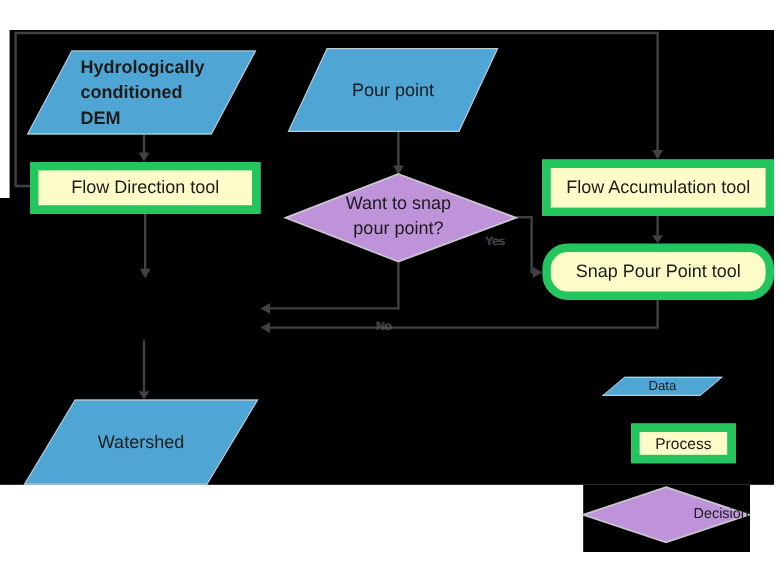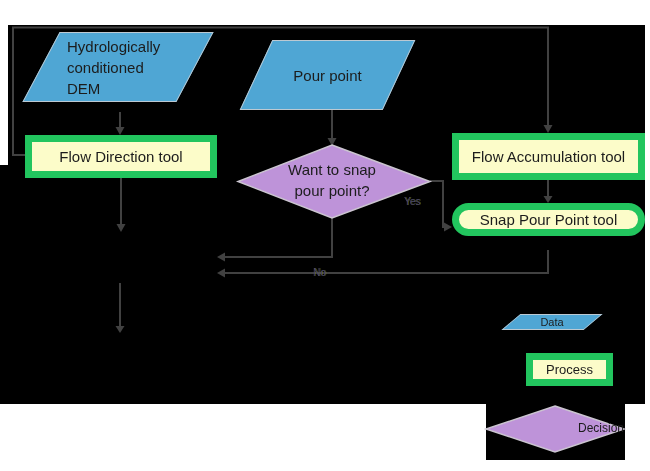--- a/index.html
+++ b/index.html
@@ -14,33 +14,33 @@
   .bg-c{left:486px;top:404px;width:139px;height:56px;background:#000000;}
   
   svg.overlay{left:0;top:0;width:650px;height:471px;z-index:2;}
   .pwrap{z-index:3;}
   .pwrap .shape{position:absolute;top:0;height:100%;background:#4fa6d4;border:1px solid #bcc9d2;box-sizing:border-box;}
   .pwrap .lbl{position:absolute;inset:0;z-index:1;display:flex;align-items:center;justify-content:center;text-align:center;}
   .procbox{background:#fcfcc9;border:7px solid #22c55e;box-sizing:border-box;z-index:3;
     display:flex;align-items:center;justify-content:center;text-align:center;}
   .t15{font-size:15px;line-height:21px;}
   
-  .dem{left:23px;top:32px;width:190px;height:70px;}
+  .dem{left:23px;top:42px;width:190px;height:70px;font-weight:bold;}
   .dem .shape{left:18px;width:154px;transform:skewX(-28deg);}
   .dem .lbl{justify-content:flex-start;text-align:left;padding-left:44px;box-sizing:border-box;}
   
   .pour{left:240px;top:40px;width:175px;height:70px;}
   .pour .shape{left:16px;width:143px;transform:skewX(-25deg);}
   
   .wshed{left:20px;top:333px;width:195px;height:71px;}
   .wshed .shape{left:21px;width:153px;transform:skewX(-31deg);}
   
   .fd{left:25px;top:135px;width:192px;height:43px;}
   .fa{left:452px;top:133px;width:193px;height:47px;}
-  .spp{left:452px;top:203px;width:193px;height:33px;border-radius:21px;}
+  .spp{left:452px;top:203px;width:193px;height:47px;border-radius:21px;}
   .wt{left:23px;top:232px;width:194px;height:51px;}
   
   .dtext{left:238px;top:159px;width:188px;z-index:3;text-align:center;font-size:15px;line-height:21px;}
   
   .edgelbl{z-index:3;font-size:10px;color:#454570;text-shadow:1px 0 0 rgba(140,140,40,.55);margin-top:44px;}
   .yes{left:404px;top:152px;}
   .no{left:300px;top:223px;padding-left:13px;}
   
   .lgdata{left:502px;top:314px;width:100px;height:16px;}
   .lgdata .shape{left:9px;width:82px;transform:skewX(-50deg);}
@@ -114,20 +114,24 @@
 
 
   <div class="abs dtext">
     <div>Want to snap</div>
     <div>pour point?</div>
   </div>
 
   <div class="abs edgelbl yes">Yes</div>
   <div class="abs edgelbl no">No</div>
 
+  <div class="abs pwrap wshed t15">
+    <div class="shape"></div>
+    <div class="lbl">Watershed</div>
+  </div>
 
   <div class="abs pwrap lgdata">
     <div class="shape"></div>
     <div class="lbl">Data</div>
   </div>
   <div class="abs procbox lgproc">
     <span>Process</span>
   </div>
   <div class="abs lgdec">
     <span>Decision</span>

